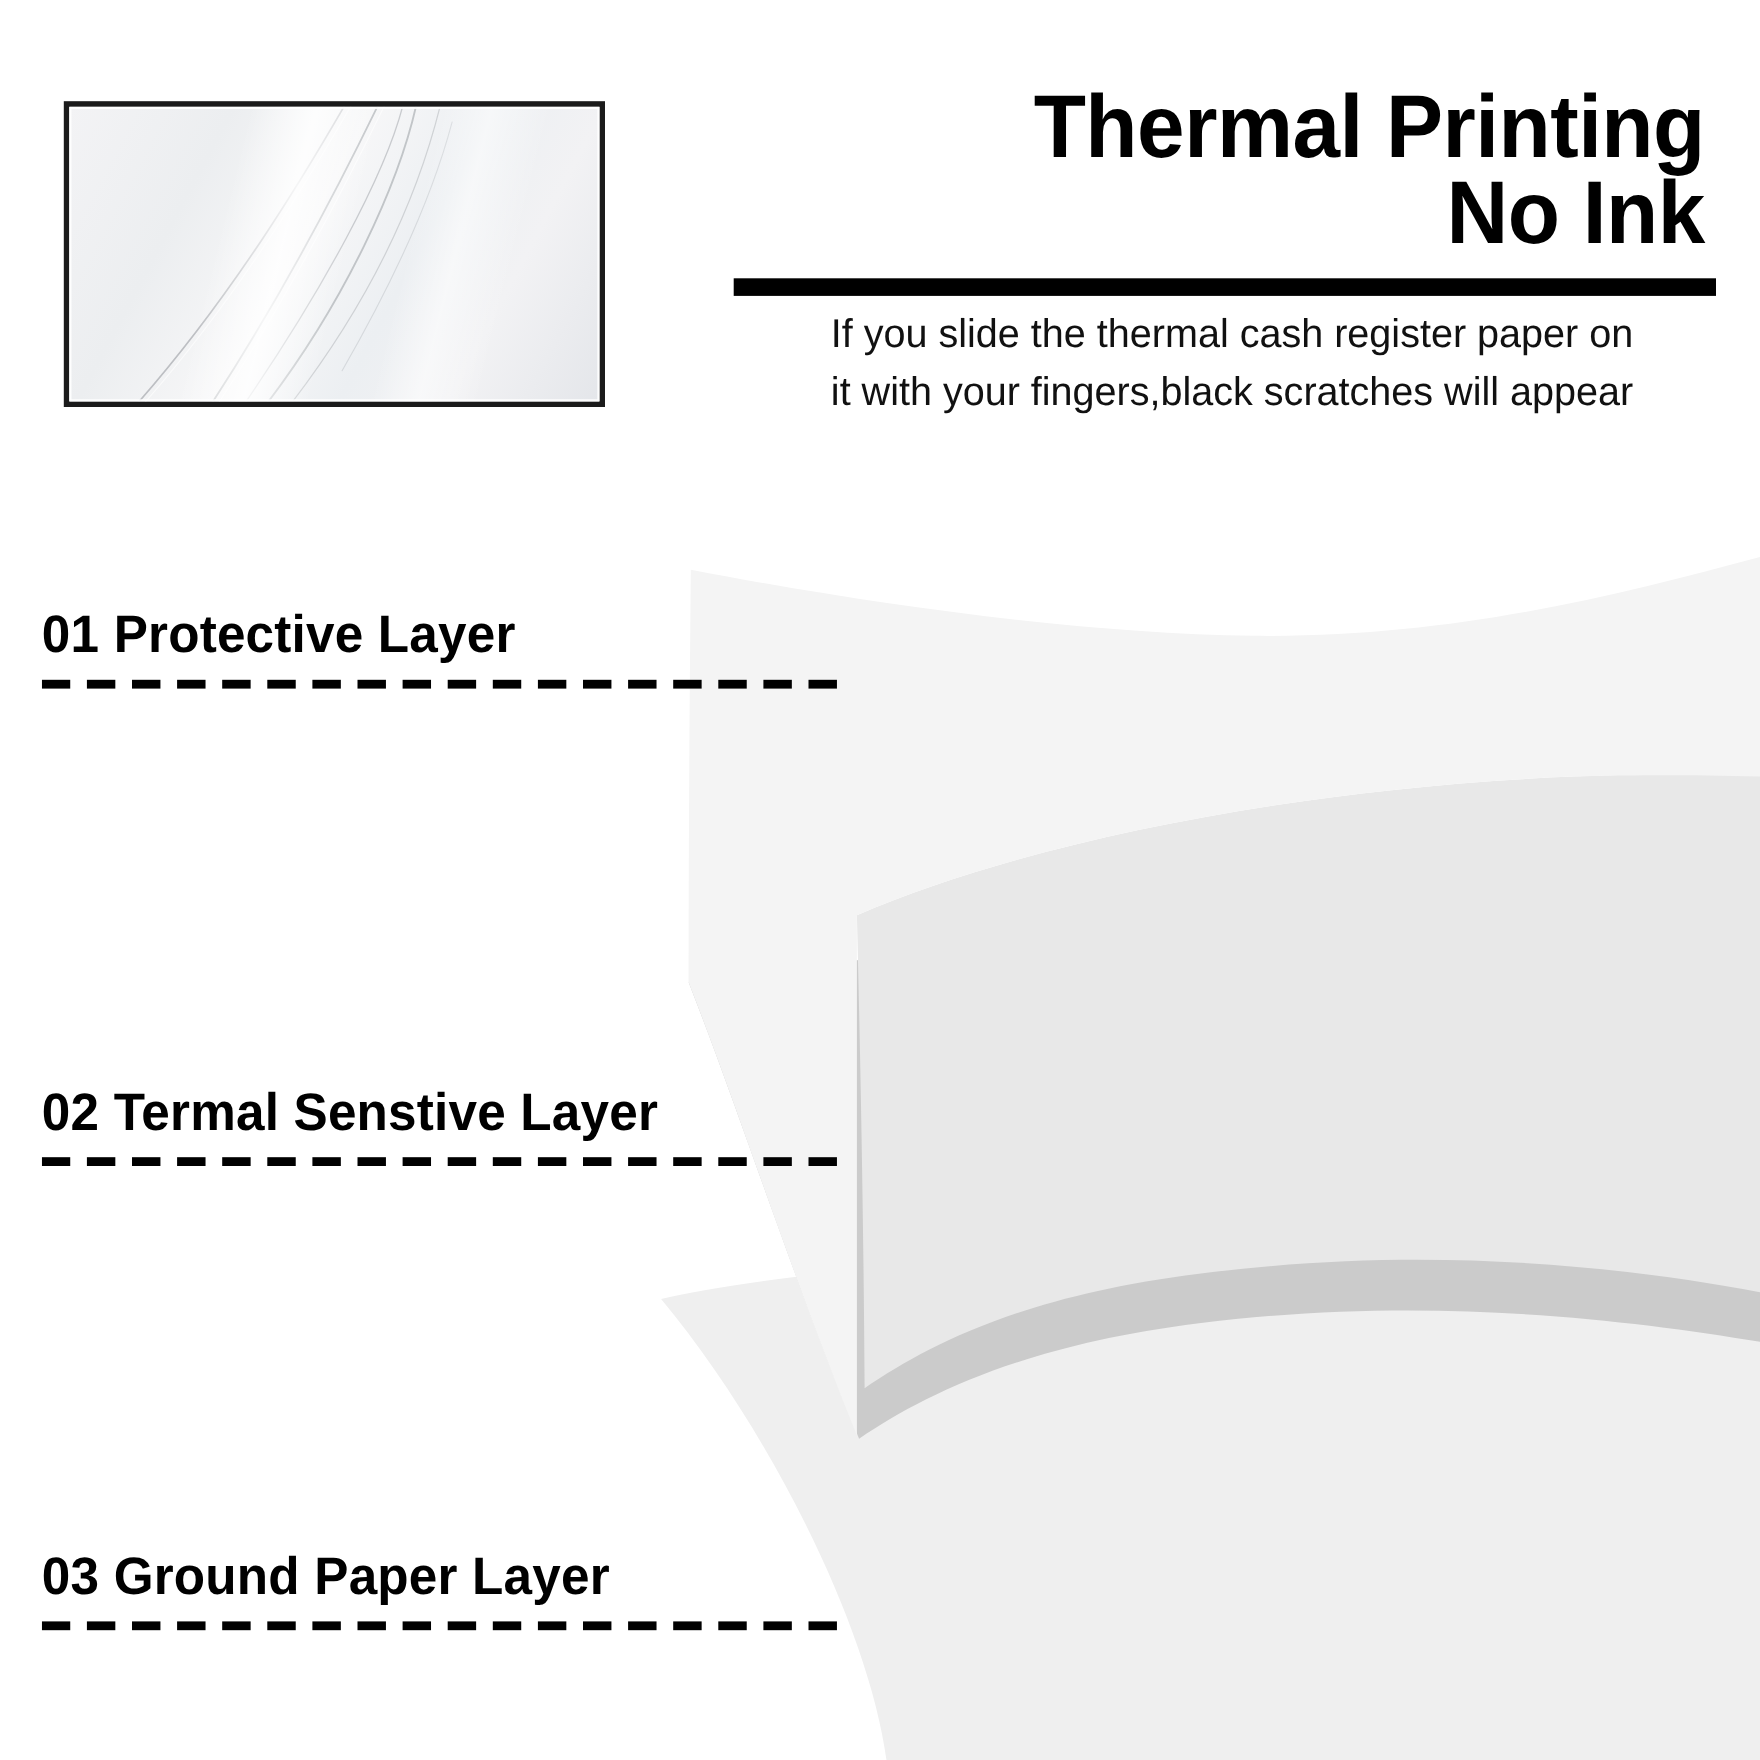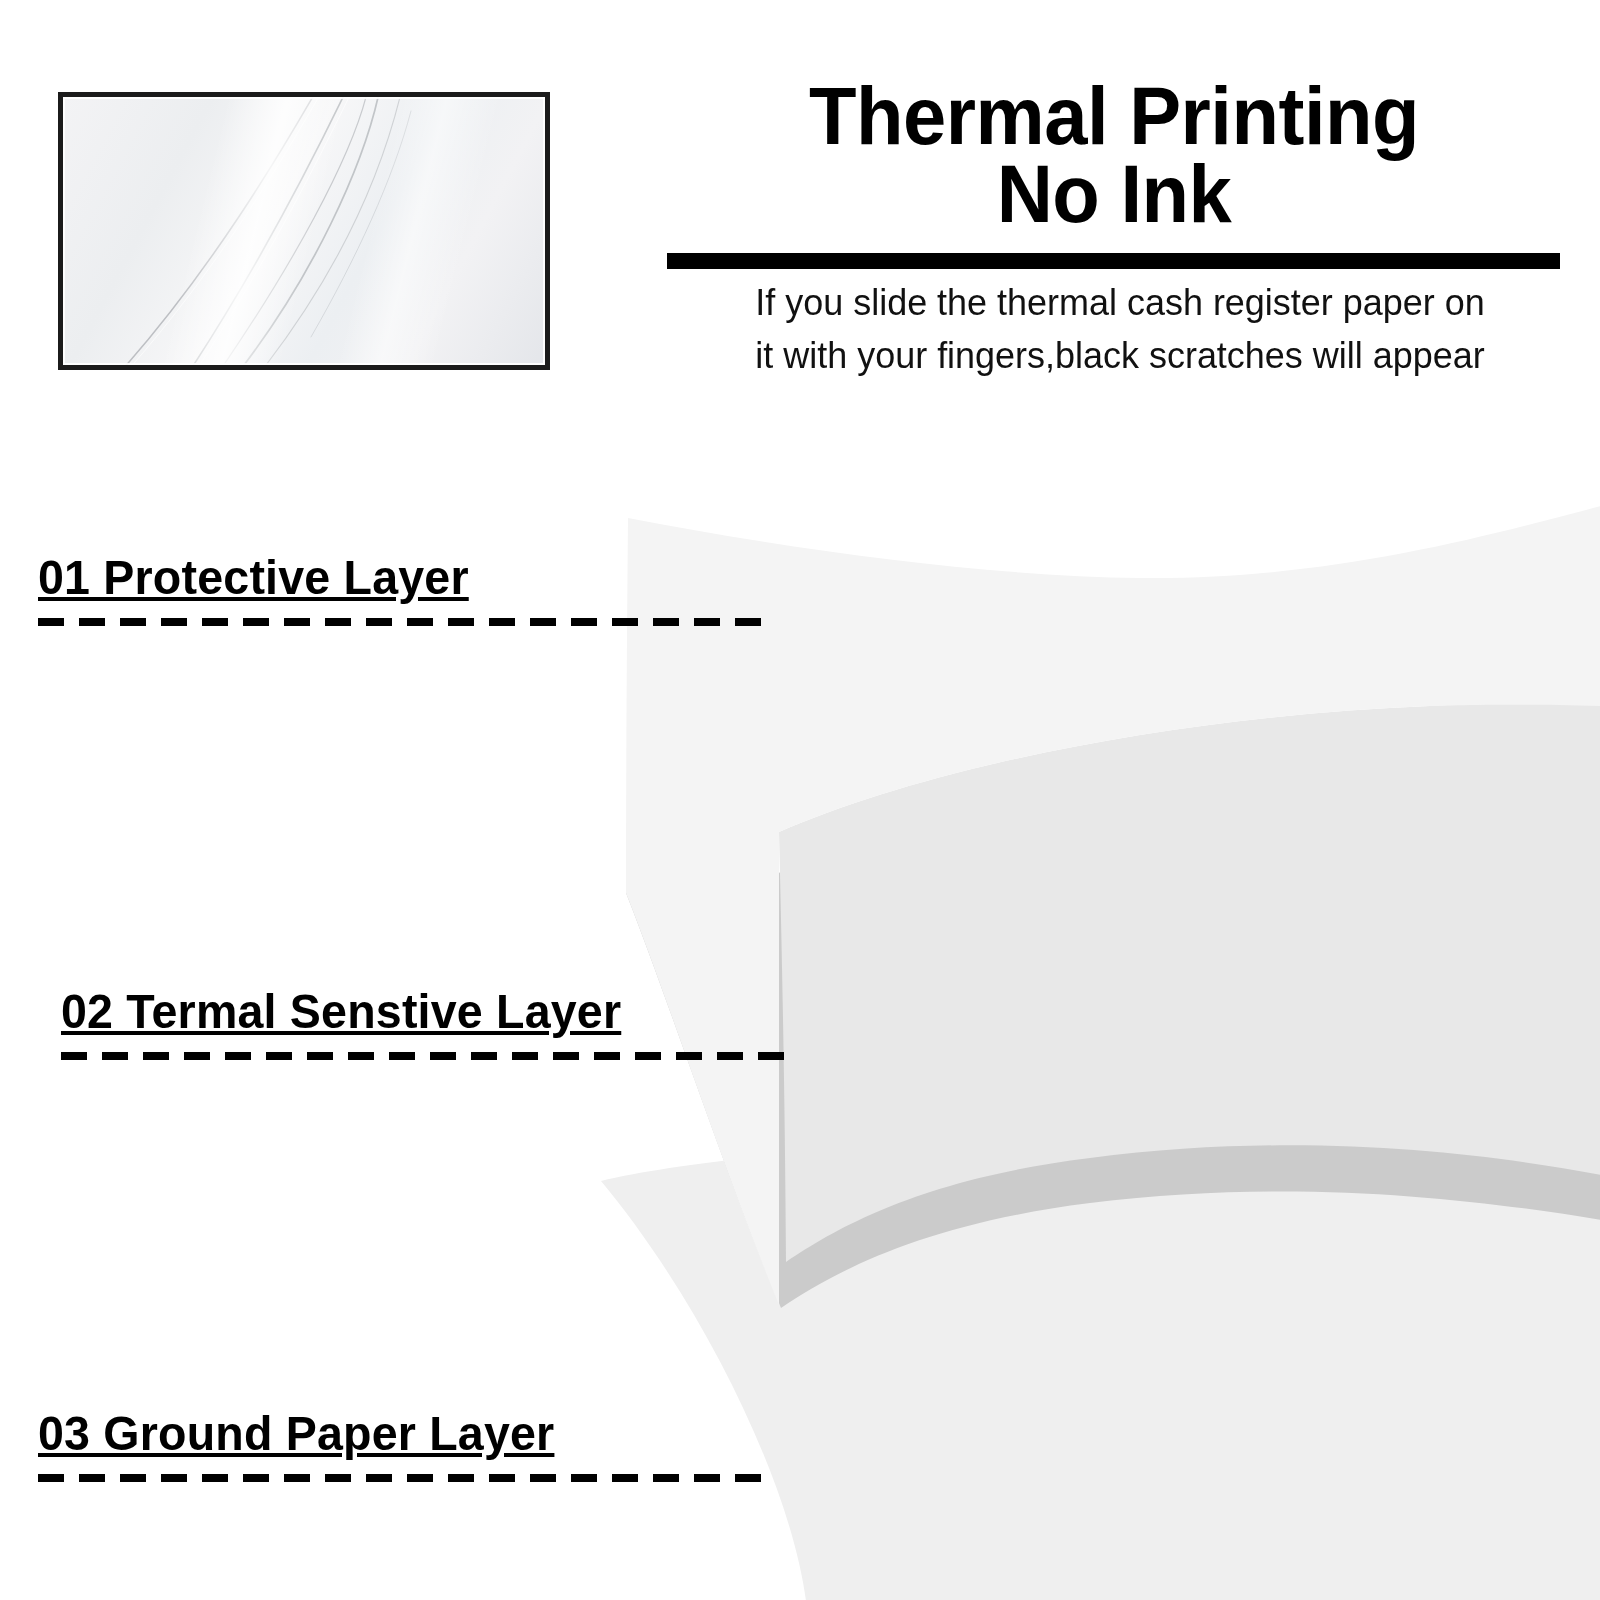--- a/index.html
+++ b/index.html
@@ -53,21 +53,21 @@
     box-shadow: inset 0 0 0 2px rgba(255,255,255,.9);
     pointer-events: none;
   }
 
   
   #title-block {
     position: absolute;
     left: 660px;
     top: 78px;
     width: 908px;
-    text-align: center;
+    text-align: right;
   }
   #title-block .headline {
     font-family: "Liberation Sans", sans-serif;
     font-weight: 700;
     font-size: 81px;
     line-height: 0.96;
     letter-spacing: -0.5px;
     color: #000000;
     margin: 0;
     transform: scaleX(0.96);
@@ -106,21 +106,20 @@
     width: 1600px;
     height: 1600px;
     pointer-events: none;
   }
 
   
   .layer-callout {
     position: absolute;
     left: 38px;
     width: 740px;
-    text-decoration: underline;
   }
   .layer-callout .callout-text {
     font-family: "Liberation Sans", sans-serif;
     font-weight: 700;
     font-size: 48px;
     line-height: 1;
     color: #000000;
     letter-spacing: 0.2px;
     transform: scaleX(0.97);
     transform-origin: left top;
@@ -129,21 +128,21 @@
   .layer-callout .callout-dash {
     margin-top: 16px;
     height: 8px;
     width: 737px;
     background-image: linear-gradient(to right, #000 0 26px, transparent 26px 41px);
     background-size: 41px 8px;
     background-repeat: repeat-x;
   }
 
   #callout-01 { top: 554px; }
-  #callout-02 { top: 988px; margin-left: 23px; }
+  #callout-02 { top: 988px; }
   #callout-03 { top: 1410px; }
 </style>
 </head>
 <body>
 
 <svg id="illustration" viewBox="0 0 1600 1600" xmlns="http://www.w3.org/2000/svg">
 
   <path d="M 601,1181
            C 700,1157 960,1132 1230,1142
            C 1400,1148 1520,1160 1601,1170

